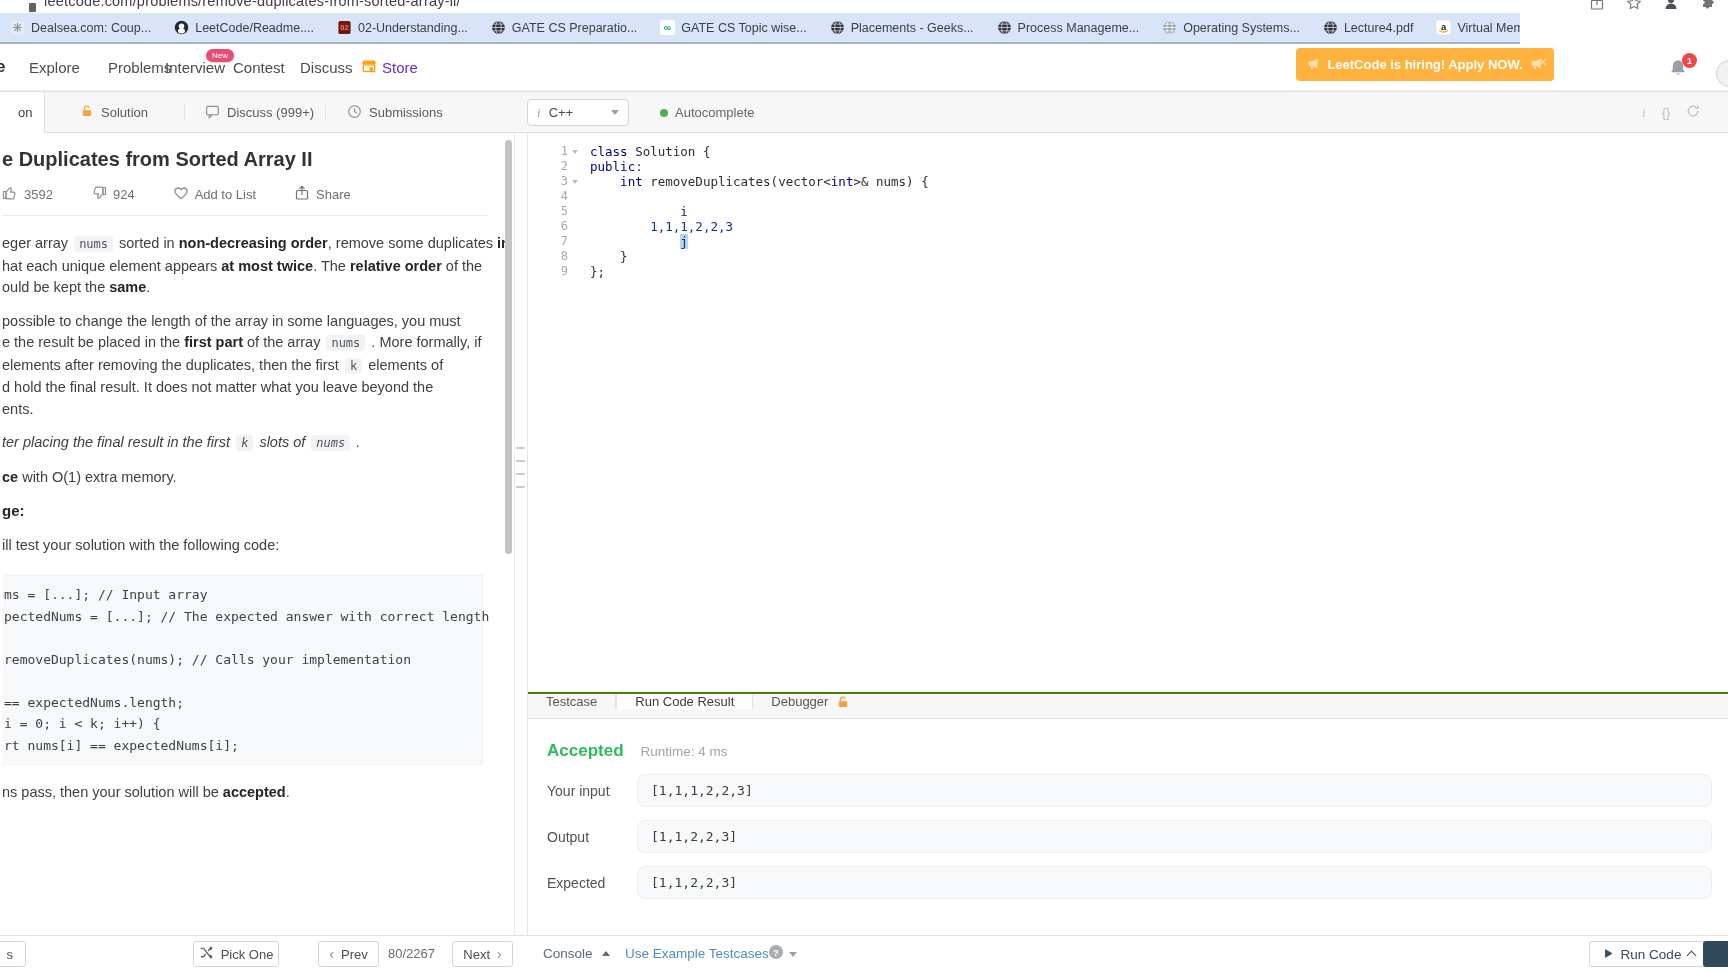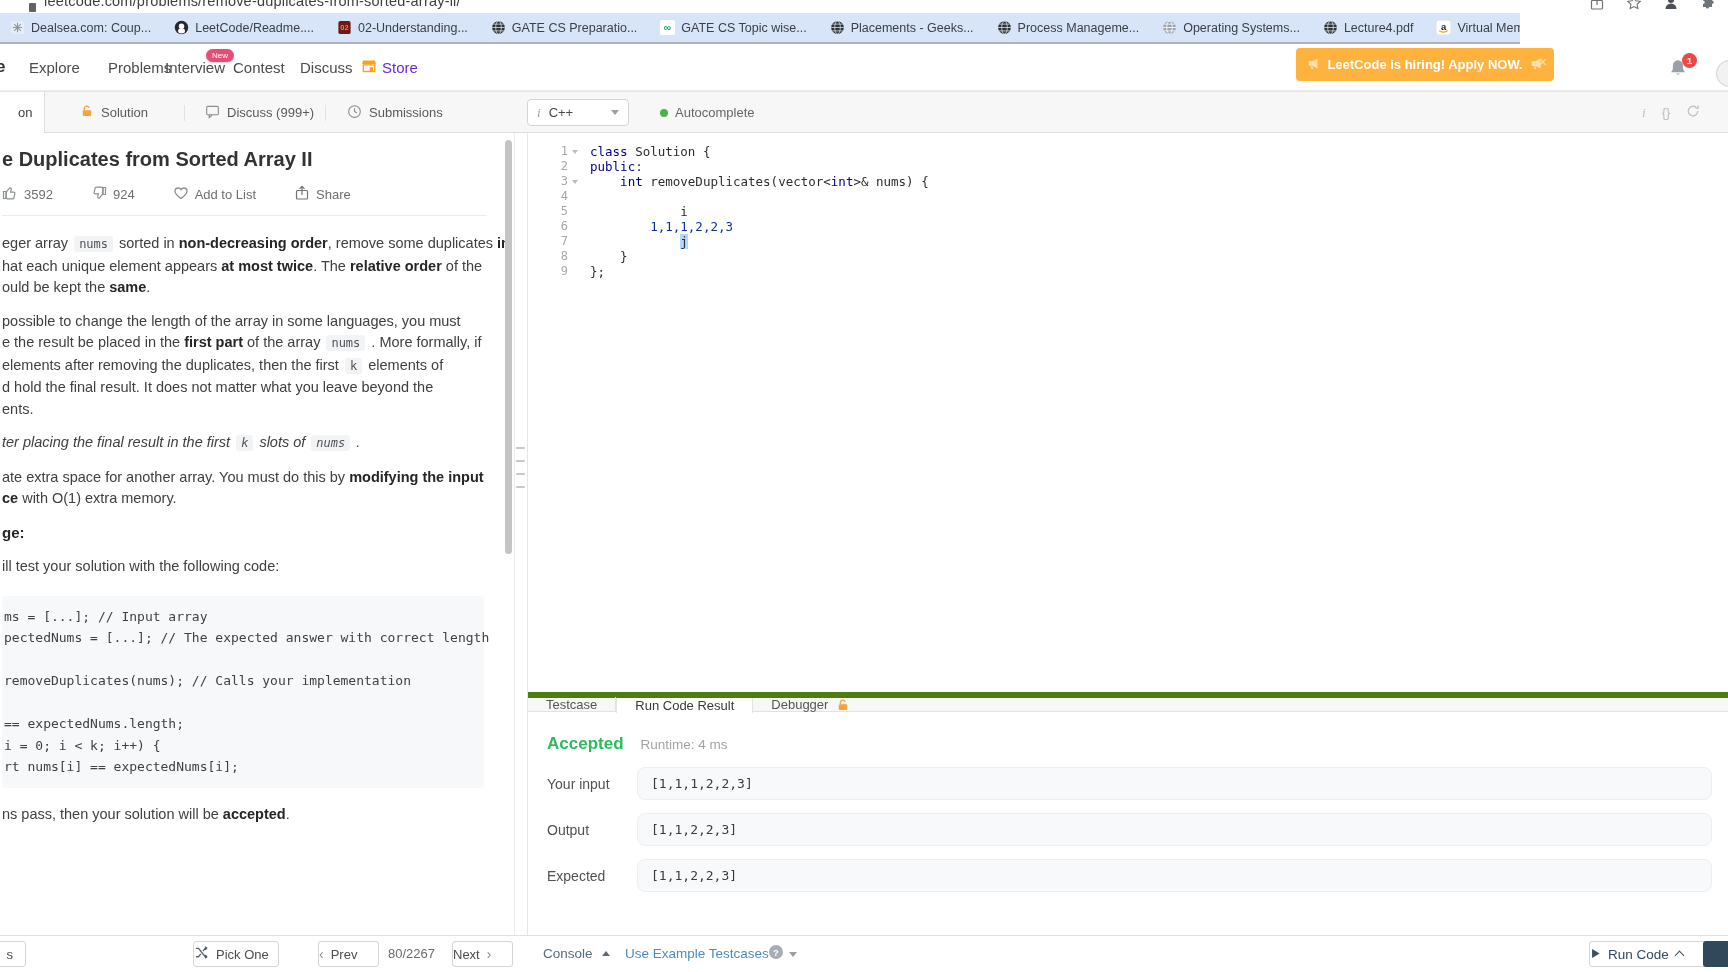--- a/index.html
+++ b/index.html
@@ -77,35 +77,35 @@
   .ed-ln{width:40px;text-align:right;color:#a8a8a8;font-size:12px;flex:0 0 40px}
   .ed-fold{width:14px;flex:0 0 14px;display:flex;align-items:center;justify-content:center}
   .fold-tri{width:0;height:0;border-left:3.5px solid transparent;border-right:3.5px solid transparent;border-top:4.5px solid #bdbdbd}
   .ed-code{white-space:pre;color:#2d2d2d;padding-left:8px}
   .kw{color:#00008b}
   .num{color:#0e2f9e}
   .sel{background:#b3d6fc}
 
   
   #result{left:528px;top:692px;width:1200px;height:243px;background:#fff}
-  #result-tabs{height:20px;background:#f7f7f7;border-top:6px solid #4d7c0f;border-bottom:1px solid #e3e3e3;display:flex;align-items:center}
+  #result-tabs{height:27px;background:#f7f7f7;border-top:2px solid #4d7c0f;border-bottom:1px solid #e3e3e3;display:flex;align-items:flex-start}
   .r-tab{display:flex;align-items:center;gap:8px;padding:0 18px;font-size:13px;color:#565656}
   .r-tab.first{border-right:1px solid #e3e3e3}
   .r-tab.active{background:#fff;border-left:1px solid #e3e3e3;border-right:1px solid #e3e3e3;margin-bottom:-1px;color:#3a3a3a}
   #result-body{padding:22px 16px 0 19px}
   #status-row{display:flex;align-items:baseline;gap:17px}
   #status{font-size:17px;font-weight:bold;color:#2cbb5d}
   #runtime{font-size:13.5px;color:#a3a3a3}
   .r-row{display:flex;align-items:center;margin-top:13px}
   .r-row .lbl{width:90px;flex:0 0 90px;font-size:14px;color:#515151}
   .r-row .val{flex:1;height:33px;background:#f8f9fa;border:1px solid #eceef0;border-radius:8px;display:flex;align-items:center;padding-left:13px;font-family:"DejaVu Sans Mono",monospace;font-size:13px;color:#3b3b3b}
 
   
   #bottombar{left:0;top:935px;width:1728px;height:37px;background:#fff;border-top:1px solid #e1e1e1}
-  .bb-btn{position:absolute;top:5px;height:26px;background:#fff;border:1px solid #d5d5d5;border-radius:3px;display:flex;align-items:center;gap:7px;font-size:13px;color:#4d4d4d}
+  .bb-btn{position:absolute;top:5px;height:26px;background:#fff;border:1px solid #d5d5d5;border-radius:3px;display:flex;align-items:center;justify-content:center;gap:7px;font-size:13px;color:#4d4d4d}
   .bb-text{position:absolute;top:10px;font-size:13px;color:#6b6b6b}
   .chev{font-size:14px;color:#8a8a8a;line-height:1}
   #console-ctl{position:absolute;left:543px;top:10px;display:flex;align-items:center;gap:9px;font-size:13.5px;color:#5a6b7b}
   .caret-up-s{width:0;height:0;border-left:4.5px solid transparent;border-right:4.5px solid transparent;border-bottom:5.5px solid #5a6b7b}
   #use-example{position:absolute;left:625px;top:10px;font-size:13.5px;color:#4e8cc0}
   #help-ctl{position:absolute;left:768px;top:8px;display:flex;align-items:center;gap:5px}
   #run-code{left:1589px;width:120px}
   #run-code .rc-label{color:#34495e;font-size:13.5px}
   .chev-up{width:7px;height:7px;border-left:1.7px solid #3c4f5e;border-top:1.7px solid #3c4f5e;transform:rotate(45deg);margin-top:3px}
   #submit-stub{position:absolute;left:1703px;top:5px;width:40px;height:26px;background:#31475a;border-radius:3px}
@@ -368,21 +368,20 @@
           <div class="desc-line"><span>ould be kept the </span><span class="seg-b">same</span><span>.</span></div>
           <div class="desc-gap"></div>
           <div class="desc-line"><span>possible to change the length of the array in some languages, you must</span></div>
           <div class="desc-line"><span>e the result be placed in the </span><span class="seg-b">first part</span><span> of the array </span><span class="chip">nums</span><span> . More formally, if</span></div>
           <div class="desc-line"><span>elements after removing the duplicates, then the first </span><span class="chip">k</span><span> elements of</span></div>
           <div class="desc-line"><span>d hold the final result. It does not matter what you leave beyond the</span></div>
           <div class="desc-line"><span>ents.</span></div>
           <div class="desc-gap"></div>
           <div class="desc-line i-line"><span>ter placing the final result in the first </span><span class="chip">k</span><span> slots of </span><span class="chip">nums</span><span> .</span></div>
           <div class="desc-gap"></div>
-          <div class="desc-line"><span>ate extra space for another array. You must do this by </span><span class="seg-b">modifying the input</span></div>
           <div class="desc-line"><span class="seg-b">ce</span><span> with O(1) extra memory.</span></div>
           <div class="desc-gap"></div>
           <div class="desc-line h-line"><span class="seg-b">ge:</span></div>
           <div class="desc-gap"></div>
           <div class="desc-line"><span>ill test your solution with the following code:</span></div>
         </div>
       <div id="judge">
           <div class="judge-line">ms = [...]; // Input array</div>
           <div class="judge-line">pectedNums = [...]; // The expected answer with correct length</div>
           <div class="judge-line"> </div>

